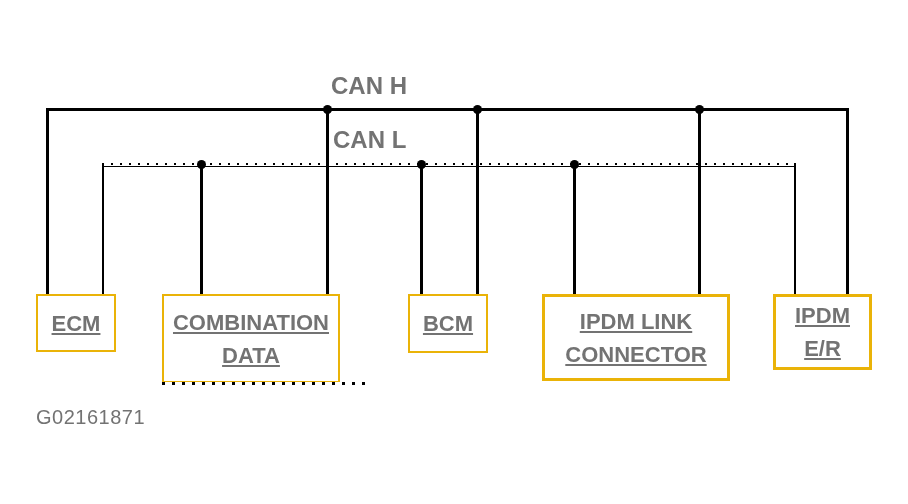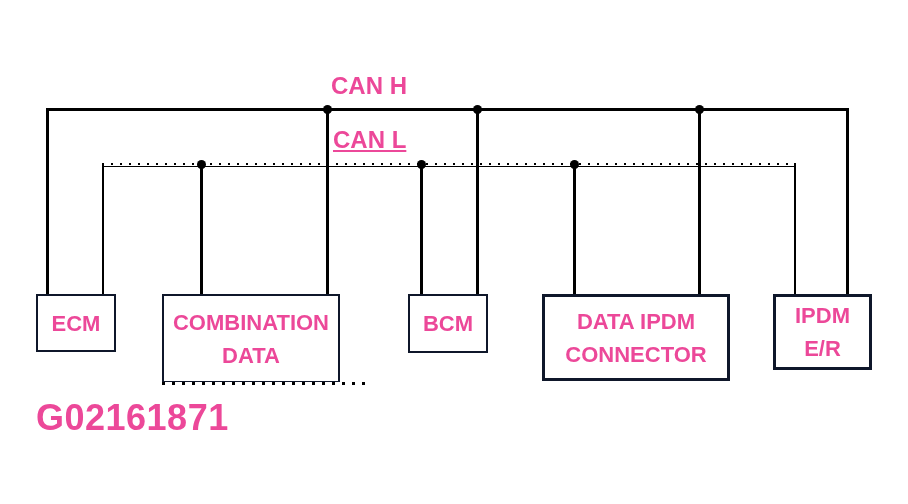--- a/index.html
+++ b/index.html
@@ -6,21 +6,21 @@
     margin: 0;
     padding: 0;
     background: #ffffff;
   }
   #canvas {
     position: relative;
     width: 908px;
     height: 504px;
     background: #ffffff;
     font-family: "Liberation Sans", sans-serif;
-    color: #ec4899;
+    color: #737373;
     overflow: hidden;
   }
   
   .wire { position: absolute; background: #000; }
   .wire-h-thick { height: 3px; }
   .wire-v-thick { width: 3px; }
   .wire-v-thin  { width: 2px; }
   
   .wire-dotted {
     height: 4px;
@@ -36,51 +36,52 @@
     position: absolute;
     width: 9px;
     height: 9px;
     border-radius: 50%;
     background: #000;
   }
   
   .node {
     position: absolute;
     box-sizing: border-box;
-    border: 2px solid #0f172a;
+    border: 2px solid #eab308;
     background: #fff;
     display: flex;
     flex-direction: column;
     align-items: center;
     justify-content: center;
     text-align: center;
     font-weight: bold;
     font-size: 22px;
     line-height: 33px;
     white-space: nowrap;
+    text-decoration: underline;
   }
   .node.thick { border-width: 3px; }
   .node.dashed-bottom { border-bottom-width: 1px; }
   .dash-strip {
     position: absolute;
     height: 3px;
     background: repeating-linear-gradient(to right, #000 0 3px, transparent 3px 10px);
   }
   
   .bus-label {
     position: absolute;
     font-weight: bold;
     font-size: 24px;
     line-height: 24px;
     white-space: nowrap;
   }
   .figure-id {
     position: absolute;
-    font-weight: bold;
-    font-size: 36px;
+    font-weight: normal;
+    font-size: 20px;
     line-height: 27px;
     letter-spacing: 0.5px;
     white-space: nowrap;
   }
 </style>
 </head>
 <body>
 
 <div id="canvas">
 
@@ -102,38 +103,38 @@
 
   <div class="dot" style="left:323px; top:105px;"></div>
   <div class="dot" style="left:473px; top:105px;"></div>
   <div class="dot" style="left:695px; top:105px;"></div>
 
   <div class="dot" style="left:197px; top:160px;"></div>
   <div class="dot" style="left:417px; top:160px;"></div>
   <div class="dot" style="left:570px; top:160px;"></div>
 
   <div class="bus-label" style="left:331px; top:74px;">CAN H</div>
-  <div class="bus-label" style="left:333px; top:128px;text-decoration:underline;">CAN L</div>
+  <div class="bus-label" style="left:333px; top:128px;">CAN L</div>
 
   <div class="node" style="left:36px; top:294px; width:80px; height:58px;">
     <span>ECM</span>
   </div>
 
   <div class="node dashed-bottom" style="left:162px; top:294px; width:178px; height:88px;">
     <span>COMBINATION</span>
     <span>DATA</span>
   </div>
   <div class="dash-strip" style="left:162px; top:382px; width:206px;"></div>
 
   <div class="node" style="left:408px; top:294px; width:80px; height:59px;">
     <span>BCM</span>
   </div>
 
   <div class="node thick" style="left:542px; top:294px; width:188px; height:87px;">
-    <span>DATA IPDM</span>
+    <span>IPDM LINK</span>
     <span>CONNECTOR</span>
   </div>
 
   <div class="node thick" style="left:773px; top:294px; width:99px; height:76px;">
     <span>IPDM</span>
     <span>E/R</span>
   </div>
 
   <div class="figure-id" style="left:36px; top:404px;">G02161871</div>
 

